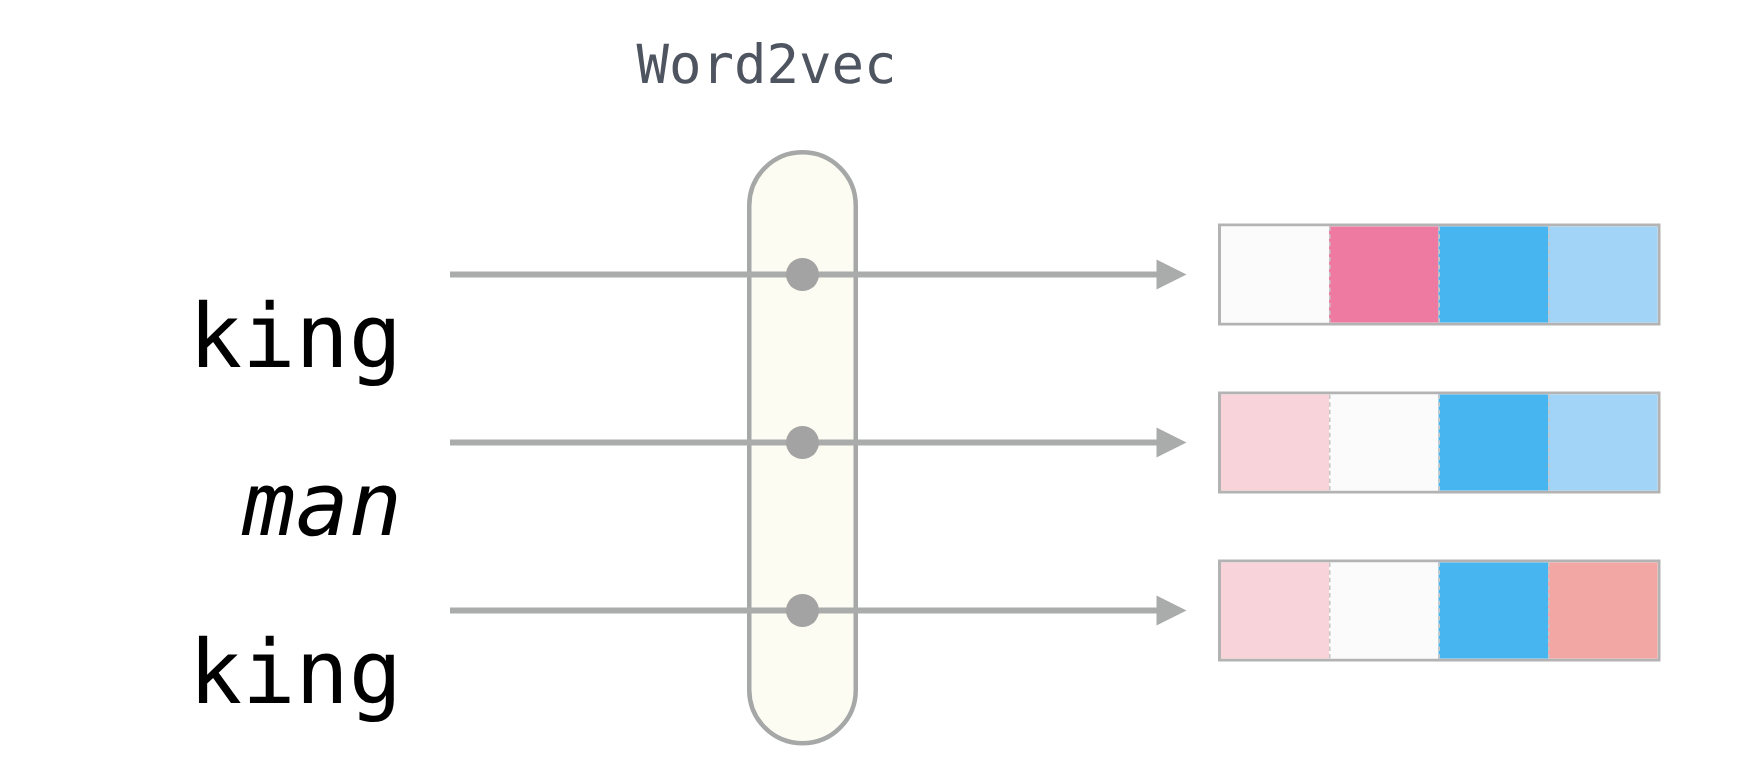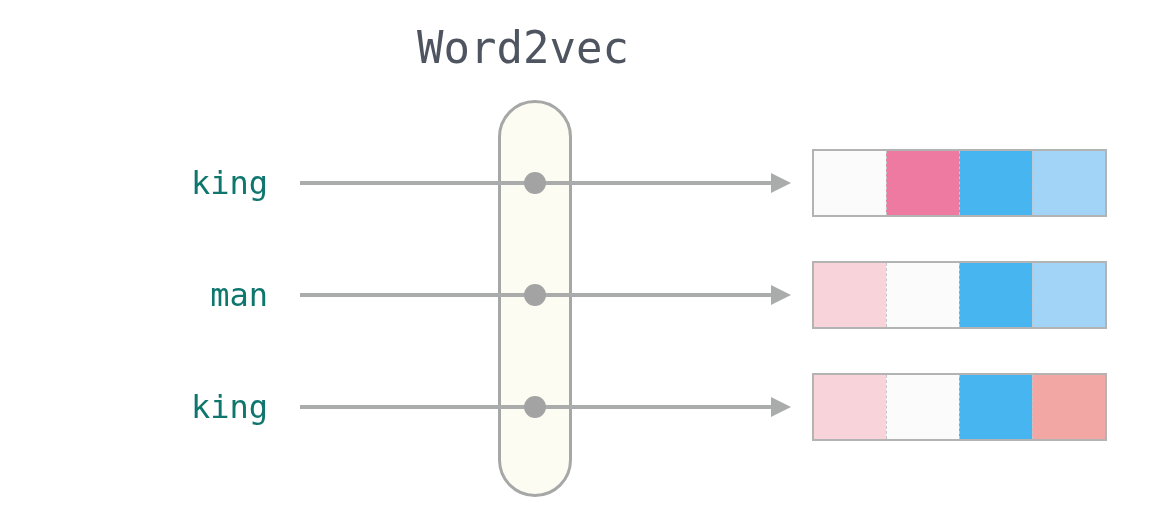--- a/index.html
+++ b/index.html
@@ -13,23 +13,23 @@
   }
   .canvas {
     position: relative;
     width: 1176px;
     height: 522px;
     background: #ffffff;
   }
   .title {
     position: absolute;
     top: 26px;
-    left: 523px;
+    left: 511px;
     transform: translateX(-50%);
-    font-size: 44px;
+    font-size: 36px;
     line-height: 1;
     color: #4f5560;
     white-space: nowrap;
     z-index: 4;
   }
   .pill {
     position: absolute;
     left: 498px;
     top: 100px;
     width: 74px;
@@ -37,25 +37,26 @@
     box-sizing: border-box;
     background: #fdfcf2;
     border: 3px solid #a6a8a7;
     border-radius: 37px;
     z-index: 1;
   }
   .word-label {
     position: absolute;
     right: 908px;
     transform: translateY(-50%);
-    font-size: 32px;
+    font-size: 59px;
     line-height: 1;
-    color: #0f766e;
+    color: #000000;
     white-space: nowrap;
     z-index: 2;
+    margin-top: 41px;
   }
   .arrow-line {
     position: absolute;
     left: 300px;
     width: 472px;
     height: 4px;
     background: #aaacab;
     z-index: 2;
   }
   .arrow-head {
@@ -106,21 +107,21 @@
       <div class="word-label" style="top: 183px;">king</div>
       <div class="arrow-line" style="top: 181px;"></div>
       <div class="arrow-head" style="top: 173px;"></div>
       <div class="node-dot" style="top: 172px;"></div>
       <div class="vector-row" style="top: 149px;">
         <div class="vector-cell" style="background: rgb(251, 251, 251);"></div>
         <div class="vector-cell" style="background: rgb(238, 122, 162);"></div>
         <div class="vector-cell" style="background: rgb(71, 181, 240);"></div>
         <div class="vector-cell" style="background: rgb(162, 212, 247);"></div>
       </div>
-      <div class="word-label" style="top: 295px;">man</div>
+      <div class="word-label" style="top: 295px; font-style: italic;">man</div>
       <div class="arrow-line" style="top: 293px;"></div>
       <div class="arrow-head" style="top: 285px;"></div>
       <div class="node-dot" style="top: 284px;"></div>
       <div class="vector-row" style="top: 261px;">
         <div class="vector-cell" style="background: rgb(248, 212, 218);"></div>
         <div class="vector-cell" style="background: rgb(251, 251, 251);"></div>
         <div class="vector-cell" style="background: rgb(71, 181, 240);"></div>
         <div class="vector-cell" style="background: rgb(162, 212, 247);"></div>
       </div>
       <div class="word-label" style="top: 407px;">king</div>

